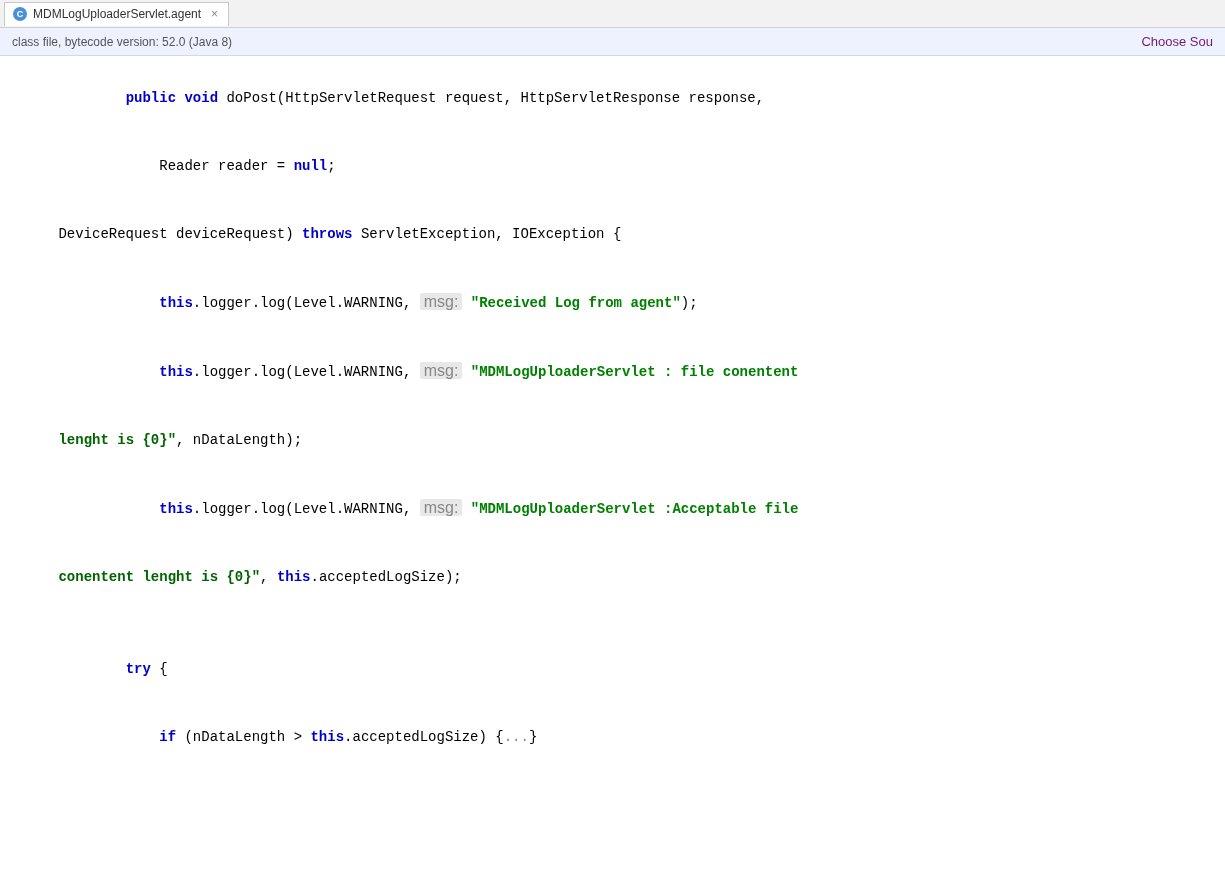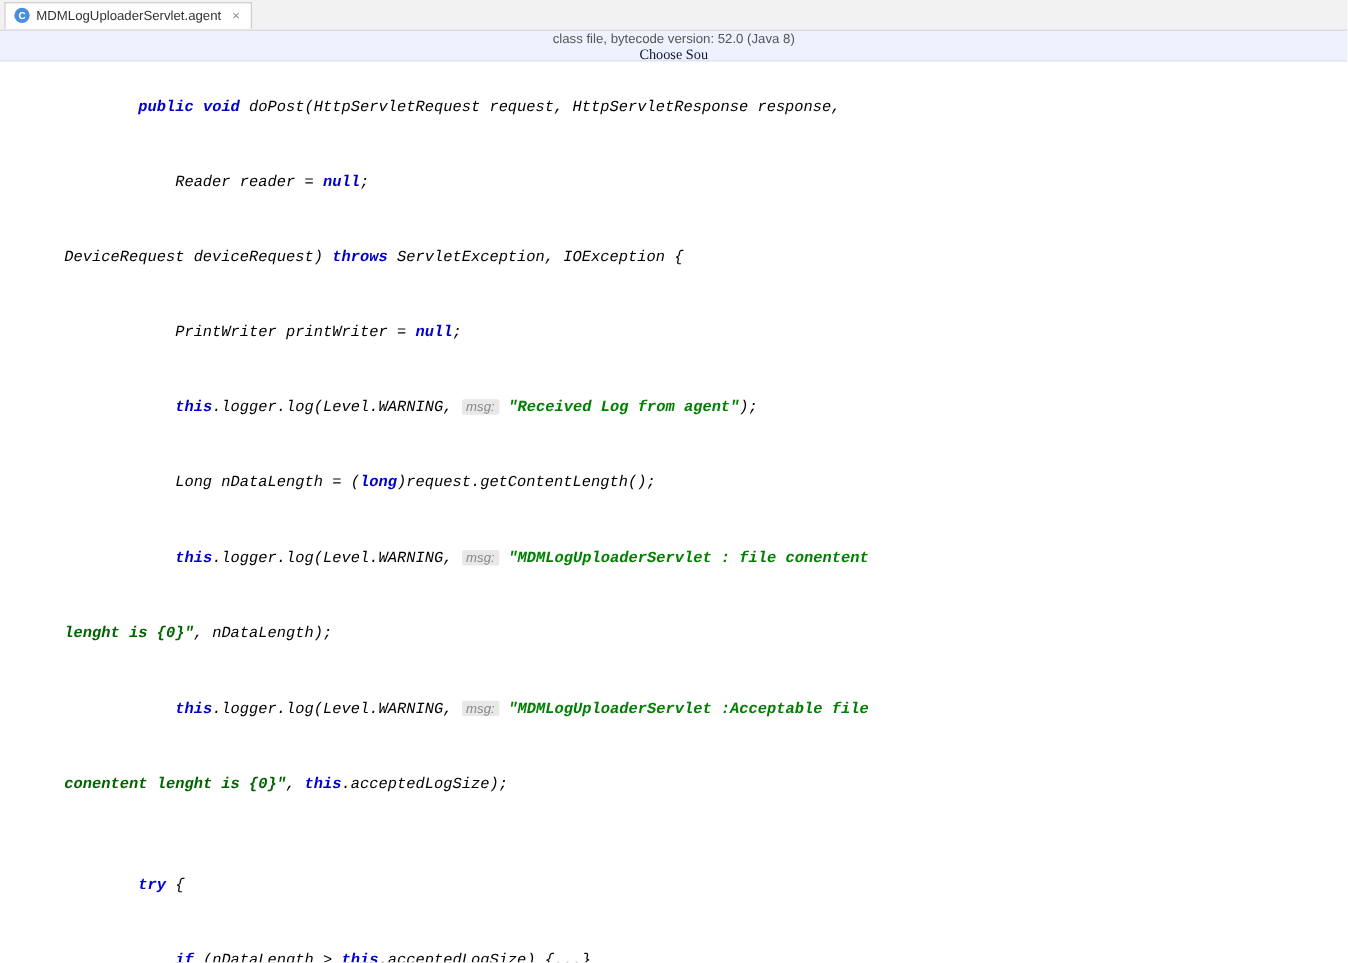--- a/index.html
+++ b/index.html
@@ -55,66 +55,64 @@
 
     
     .info-bar {
       background: #eef2ff;
       border-bottom: 1px solid #d0d8f0;
       height: 28px;
       display: flex;
       align-items: center;
       justify-content: space-between;
       padding: 0 12px;
-      flex-direction: column;
     }
     .info-bar-text {
       font-size: 12px;
       font-family: Arial, sans-serif;
       color: #555;
     }
     .choose-source {
       font-size: 13px;
-      font-family: Liberation Serif, serif;
-      color: #0f172a;
+      font-family: Liberation Sans, sans-serif;
+      color: #701a75;
       cursor: pointer;
     }
 
     
     .code-area {
       background: #ffffff;
       padding: 8px 0;
       overflow: hidden;
       height: calc(875px - 56px);
       position: relative;
     }
 
     .code-line {
       display: flex;
       align-items: center;
       min-height: 22px;
       padding: 1px 0;
       white-space: pre;
       position: relative;
-      font-style: italic;
     }
 
     .line-content {
       padding-left: 8px;
       line-height: 22px;
     }
 
     
     .kw { color: #0000cc; font-weight: bold; }
     .string { color: #008000; font-weight: bold; }
     .comment { color: #888888; }
     .param-hint {
       background: #e8e8e8;
       color: #888;
-      font-size: 12px;
+      font-size: 16px;
       padding: 0 4px;
       border-radius: 2px;
       font-family: Arial, sans-serif;
     }
     .green-bold { color: #006400; font-weight: bold; }
   </style>
 </head>
 <body>
 
 <div class="tab-bar">
@@ -143,37 +141,27 @@
       &nbsp;&nbsp;&nbsp;&nbsp;&nbsp;&nbsp;&nbsp;&nbsp;&nbsp;&nbsp;&nbsp;&nbsp;Reader reader = <span class="kw">null</span>;
     </span>
   </div>
 
   <div class="code-line">
     <span class="line-content">
       DeviceRequest deviceRequest) <span class="kw">throws</span> ServletException, IOException {
     </span>
   </div>
 
-  <div class="code-line">
-    <span class="line-content">
-      &nbsp;&nbsp;&nbsp;&nbsp;&nbsp;&nbsp;&nbsp;&nbsp;&nbsp;&nbsp;&nbsp;&nbsp;PrintWriter printWriter = <span class="kw">null</span>;
-    </span>
-  </div>
 
   <div class="code-line">
     <span class="line-content">
       &nbsp;&nbsp;&nbsp;&nbsp;&nbsp;&nbsp;&nbsp;&nbsp;&nbsp;&nbsp;&nbsp;&nbsp;<span class="kw">this</span>.logger.log(Level.WARNING,&nbsp;<span class="param-hint">msg:</span>&nbsp;<span class="string">"Received Log from agent"</span>);
     </span>
   </div>
 
-  <div class="code-line">
-    <span class="line-content">
-      &nbsp;&nbsp;&nbsp;&nbsp;&nbsp;&nbsp;&nbsp;&nbsp;&nbsp;&nbsp;&nbsp;&nbsp;Long nDataLength = (<span class="kw">long</span>)request.getContentLength();
-    </span>
-  </div>
 
   <div class="code-line">
     <span class="line-content">
       &nbsp;&nbsp;&nbsp;&nbsp;&nbsp;&nbsp;&nbsp;&nbsp;&nbsp;&nbsp;&nbsp;&nbsp;<span class="kw">this</span>.logger.log(Level.WARNING,&nbsp;<span class="param-hint">msg:</span>&nbsp;<span class="string">"MDMLogUploaderServlet : file conentent</span>
     </span>
   </div>
 
   <div class="code-line">
     <span class="line-content">
       <span class="green-bold">lenght is {0}"</span>, nDataLength);

